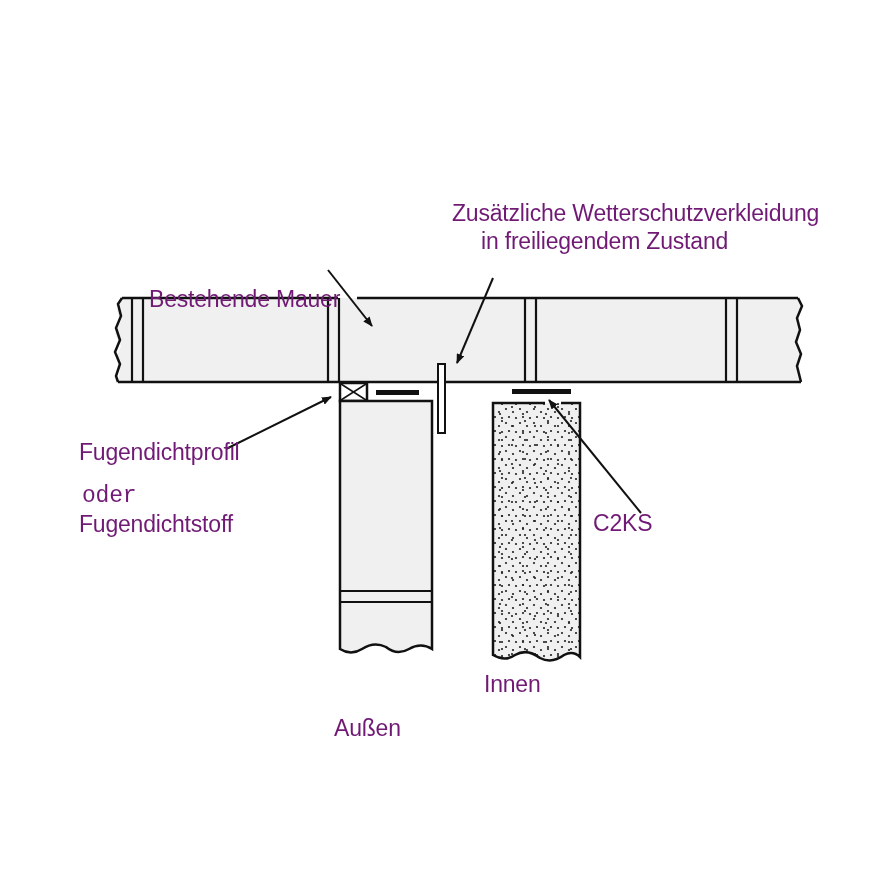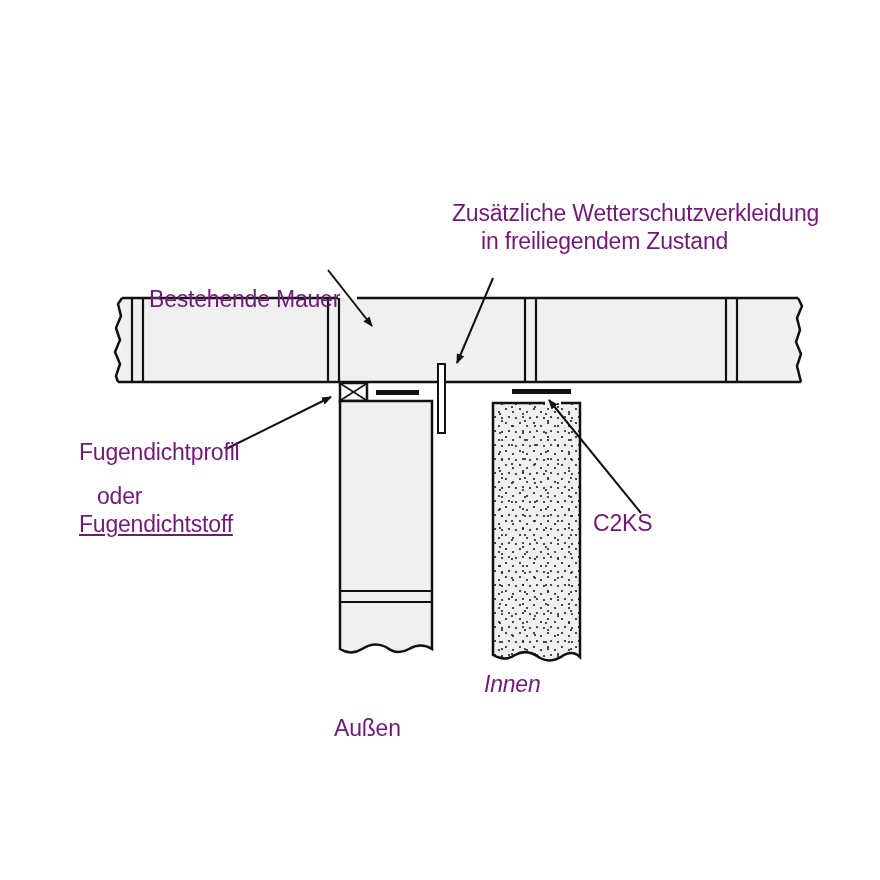--- a/index.html
+++ b/index.html
@@ -84,19 +84,19 @@
     <line x1="641" y1="513" x2="549" y2="400" marker-end="url(#arrowhead)"></line>
   </g>
 </svg>
 
 <div class="lbl" style="left:149px; top:244px;margin-top:43px;">Bestehende Mauer</div>
 
 <div class="lbl" style="left:452px; top:201px;">Zusätzliche Wetterschutzverkleidung</div>
 <div class="lbl" style="left:452px; top:229px;margin-left:29px;">in freiliegendem Zustand</div>
 
 <div class="lbl" style="left:79px; top:440px;">Fugendichtprofil</div>
-<div class="lbl" style="left:97px; top:484px;">oder</div>
-<div class="lbl" style="left:79px; top:512px;text-decoration:underline;">Fugendichtstoff</div>
+<div class="lbl" style="left:82px; top:484px;font-family:Liberation Mono, monospace;">oder</div>
+<div class="lbl" style="left:79px; top:512px;">Fugendichtstoff</div>
 
 <div class="lbl" style="left:593px; top:511px;">C2KS</div>
 
 <div class="lbl" style="left:334px; top:668px;margin-top:48px;">Außen</div>
-<div class="lbl" style="left:484px; top:672px;font-style:italic;">Innen</div>
+<div class="lbl" style="left:484px; top:672px;">Innen</div>
 
 </body></html>

